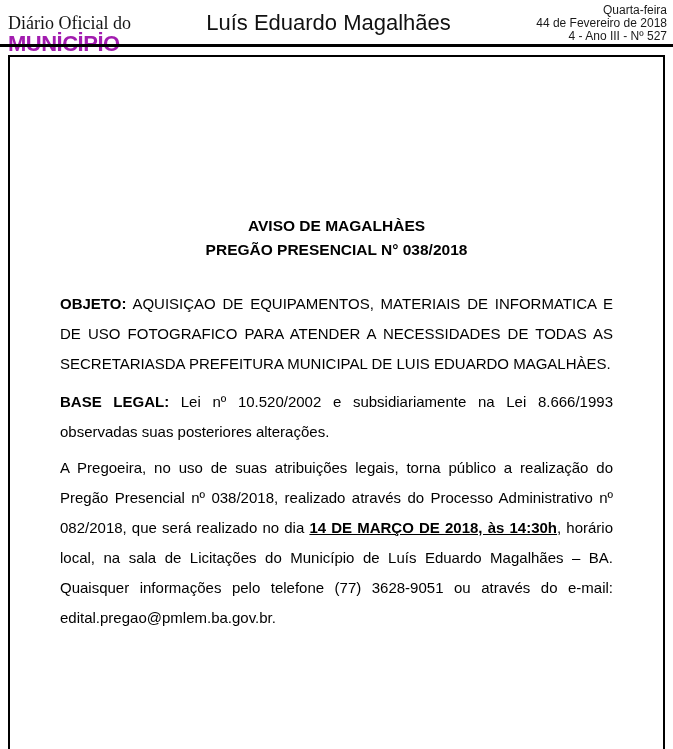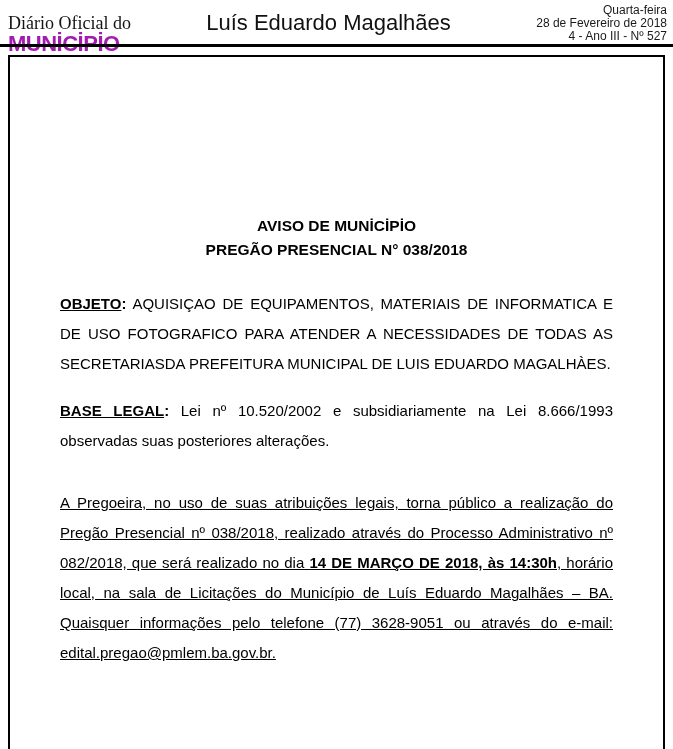--- a/index.html
+++ b/index.html
@@ -91,57 +91,56 @@
     line-height: 24px;
   }
 
   .para {
     font-size: 15px;
     line-height: 30px;
     text-align: justify;
     margin: 0;
   }
   .para-objeto   { margin-top: 27px; }
-  .para-base     { margin-top: 17px; }
+  .para-base     { margin-top: 8px; }
   .para-tipo     { margin-top: 14px; }
-  .para-body     { margin-top: 32px; text-decoration: underline; }
+  .para-body     { margin-top: 6px; }
 
   .label-bu {
     font-weight: bold;
-    text-decoration: underline;
   }
   .label-b {
     font-weight: bold;
   }
   .bu {
     font-weight: bold;
     text-decoration: underline;
   }
 </style>
 </head>
 <body>
 
 <div class="header">
   <div class="logo">
     <div class="logo-line1">Diário Oficial do</div>
     <div class="logo-line2">MUNİCİPİO</div>
   </div>
   <div class="muni-title">Luís Eduardo Magalhães</div>
   <div class="header-meta">
     <div>Quarta-feira</div>
-    <div>28 de Fevereiro de 2018</div>
+    <div>44 de Fevereiro de 2018</div>
     <div>4 - Ano III - Nº 527</div>
   </div>
   <div class="header-rule"></div>
 </div>
 
 <div class="doc-box">
 
   <div class="title-block">
-    <div>AVISO DE MUNİCİPİO</div>
+    <div>AVISO DE MAGALHÀES</div>
     <div>PREGÃO PRESENCIAL N° 038/2018</div>
   </div>
 
   <p class="para para-objeto"><span class="label-bu">OBJETO</span><span class="label-b">:</span><span> AQUISIÇAO DE EQUIPAMENTOS, MATERIAIS DE INFORMATICA E DE USO FOTOGRAFICO PARA ATENDER A NECESSIDADES DE TODAS AS SECRETARIASDA PREFEITURA MUNICIPAL DE LUIS EDUARDO MAGALHÀES.</span></p>
 
   <p class="para para-base"><span class="label-bu">BASE LEGAL</span><span class="label-b">:</span><span> Lei nº 10.520/2002 e subsidiariamente na Lei 8.666/1993 observadas suas posteriores alterações.</span></p>
 
 
   <p class="para para-body"><span>A Pregoeira, no uso de suas atribuições legais, torna público a realização do Pregão Presencial nº 038/2018, realizado através do Processo Administrativo nº 082/2018, que será realizado no dia </span><span class="bu">14 DE MARÇO DE 2018, às 14:30h</span><span>, horário local, na sala de Licitações do Município de Luís Eduardo Magalhães – BA. Quaisquer informações pelo telefone (77) 3628-9051 ou através do e-mail: edital.pregao@pmlem.ba.gov.br.</span></p>
 

